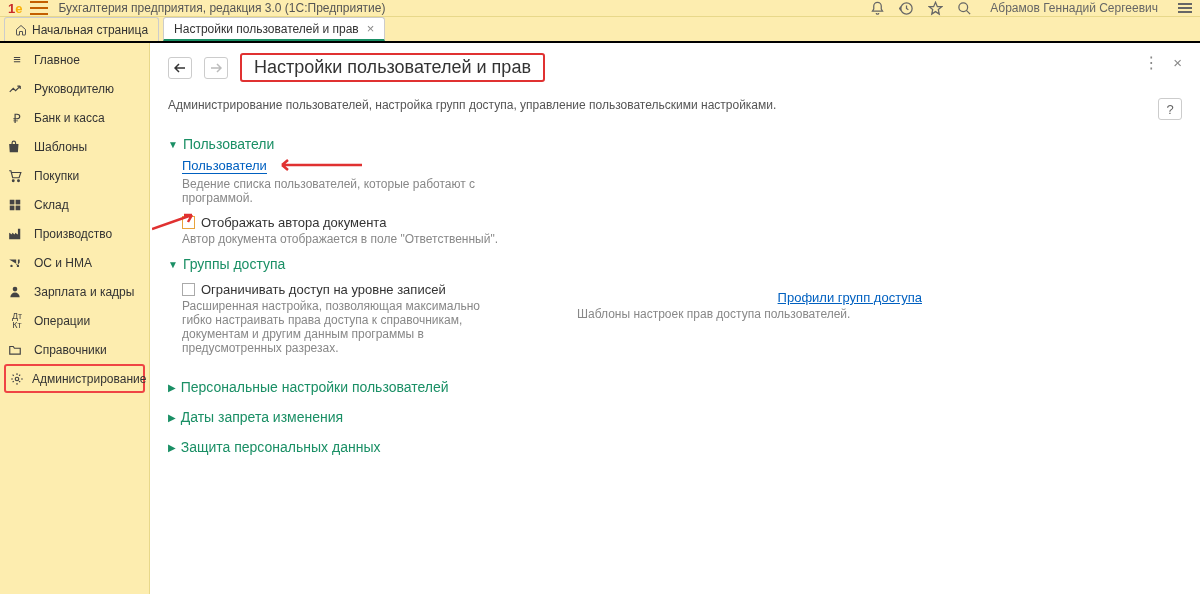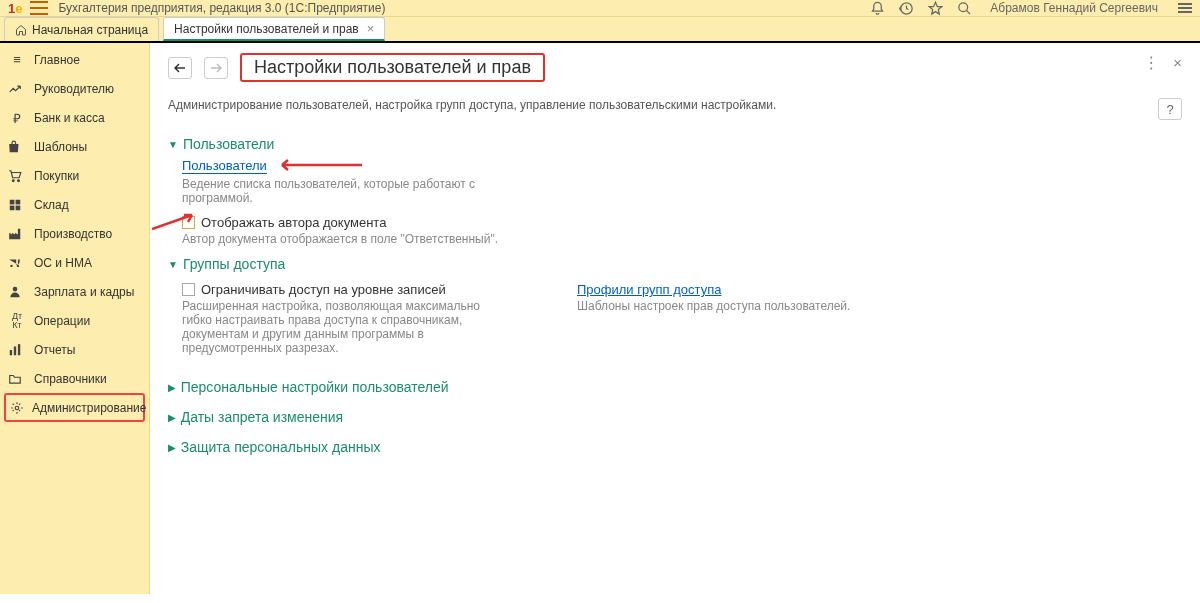--- a/index.html
+++ b/index.html
@@ -193,30 +193,20 @@
           </svg>
       </span>
       <span>Зарплата и кадры</span>
     </div>
     <div class="side-item">
       <span class="icon" style="font-size:9px;line-height:1;">Дт<br>Кт</span>
       <span>Операции</span>
     </div>
     <div class="side-item">
       <span class="icon">
-        <svg width="14" height="14" viewBox="0 0 24 24" fill="#444">
-            <rect x="3" y="12" width="4" height="9"></rect>
-            <rect x="10" y="6" width="4" height="15"></rect>
-            <rect x="17" y="2" width="4" height="19"></rect>
-          </svg>
-      </span>
-      <span>Отчеты</span>
-    </div>
-    <div class="side-item">
-      <span class="icon">
         <svg width="14" height="14" viewBox="0 0 24 24" fill="none" stroke="#444" stroke-width="2">
             <path d="M3 6h6l2 3h10v10H3V6z"></path>
           </svg>
       </span>
       <span>Справочники</span>
     </div>
     <div class="side-item selected">
       <span class="icon">
         <svg width="14" height="14" viewBox="0 0 24 24" fill="none" stroke="#444" stroke-width="2">
             <circle cx="12" cy="12" r="3"></circle>
@@ -282,21 +272,21 @@
     </div>
     <div class="two-col">
       <div class="col">
         <div class="checkbox-row">
           <div class="chk gray"></div>
           <span class="chk-label">Ограничивать доступ на уровне записей</span>
         </div>
         <div class="hint">Расширенная настройка, позволяющая максимально гибко настраивать права доступа к справочникам, документам и другим данным программы в предусмотренных разрезах.</div>
       </div>
       <div class="col">
-        <div style="margin-top:4px;">
+        <div style="margin-top:12px;text-align:right;">
           <span class="link">Профили групп доступа</span>
         </div>
         <div class="hint" style="margin-left:0;">Шаблоны настроек прав доступа пользователей.</div>
       </div>
     </div>
 
     <div class="section-head collapsed">
       <span class="chev">▶</span>
       <span>Персональные настройки пользователей</span>
     </div>

